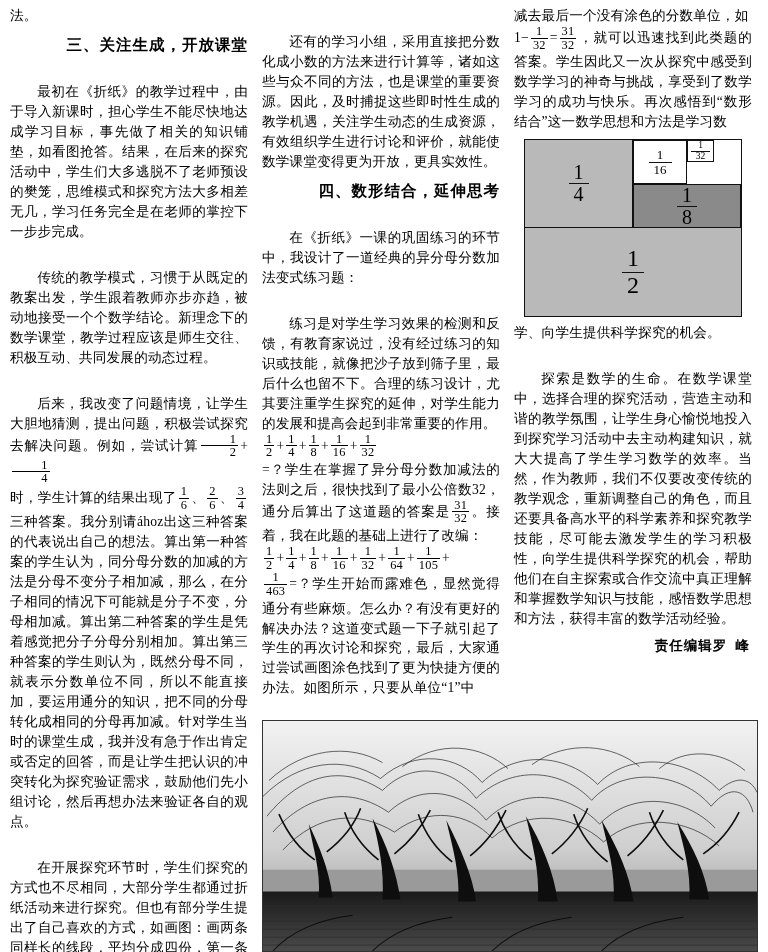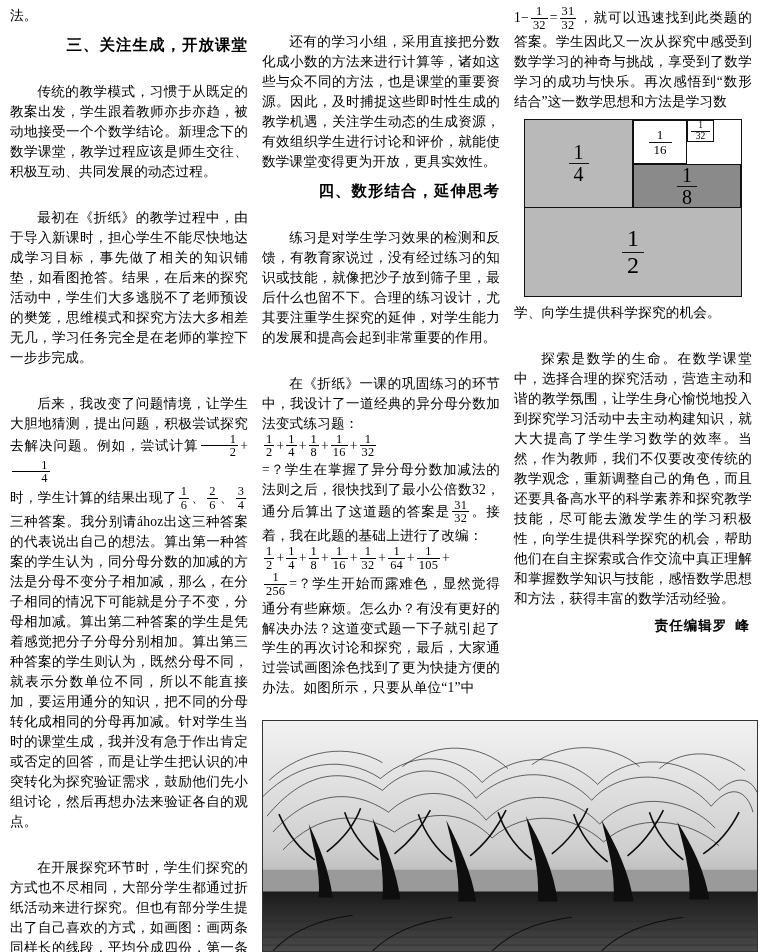--- a/index.html
+++ b/index.html
@@ -176,22 +176,22 @@
 </style>
 </head>
 <body>
 
 <div class="page">
   <div class="columns">
 
     <div class="col">
       <p>法。</p>
       <h2 class="section">三、关注生成，开放课堂</h2>
+      <p class="indent">最初在《折纸》的教学过程中，由于导入新课时，担心学生不能尽快地达成学习目标，事先做了相关的知识铺垫，如看图抢答。结果，在后来的探究活动中，学生们大多逃脱不了老师预设的樊笼，思维模式和探究方法大多相差无几，学习任务完全是在老师的掌控下一步步完成。</p>
       <p class="indent">传统的教学模式，习惯于从既定的教案出发，学生跟着教师亦步亦趋，被动地接受一个个数学结论。新理念下的数学课堂，教学过程应该是师生交往、积极互动、共同发展的动态过程。</p>
-      <p class="indent">最初在《折纸》的教学过程中，由于导入新课时，担心学生不能尽快地达成学习目标，事先做了相关的知识铺垫，如看图抢答。结果，在后来的探究活动中，学生们大多逃脱不了老师预设的樊笼，思维模式和探究方法大多相差无几，学习任务完全是在老师的掌控下一步步完成。</p>
       <p class="indent">
         <span>后来，我改变了问题情境，让学生大胆地猜测，提出问题，积极尝试探究去解决问题。例如，尝试计算</span><span class="inline-math">
             <span class="frac">
               <span class="num">1</span>
               <span class="den">2</span>
             </span>
           </span>+<span class="inline-math">
             <span class="frac">
               <span class="num">1</span>
               <span class="den">4</span>
@@ -215,22 +215,22 @@
               <span class="den">4</span>
             </span>
           </span><span>三种答案。我分别请ához出这三种答案的代表说出自己的想法。算出第一种答案的学生认为，同分母分数的加减的方法是分母不变分子相加减，那么，在分子相同的情况下可能就是分子不变，分母相加减。算出第二种答案的学生是凭着感觉把分子分母分别相加。算出第三种答案的学生则认为，既然分母不同，就表示分数单位不同，所以不能直接加，要运用通分的知识，把不同的分母转化成相同的分母再加减。针对学生当时的课堂生成，我并没有急于作出肯定或否定的回答，而是让学生把认识的冲突转化为探究验证需求，鼓励他们先小组讨论，然后再想办法来验证各自的观点。</span>
       </p>
       <p class="indent">在开展探究环节时，学生们探究的方式也不尽相同，大部分学生都通过折纸活动来进行探究。但也有部分学生提出了自己喜欢的方式，如画图：画两条同样长的线段，平均分成四份，第一条取其中的两份，第二条取其中的一份。</p>
     </div>
 
     <div class="col">
       <p class="indent">还有的学习小组，采用直接把分数化成小数的方法来进行计算等，诸如这些与众不同的方法，也是课堂的重要资源。因此，及时捕捉这些即时性生成的教学机遇，关注学生动态的生成资源，有效组织学生进行讨论和评价，就能使数学课堂变得更为开放，更具实效性。</p>
       <h2 class="section">四、数形结合，延伸思考</h2>
+      <p class="indent">在《折纸》一课的巩固练习的环节中，我设计了一道经典的异分母分数加法变式练习题：</p>
       <p class="indent">练习是对学生学习效果的检测和反馈，有教育家说过，没有经过练习的知识或技能，就像把沙子放到筛子里，最后什么也留不下。合理的练习设计，尤其要注重学生探究的延伸，对学生能力的发展和提高会起到非常重要的作用。</p>
-      <p class="indent">在《折纸》一课的巩固练习的环节中，我设计了一道经典的异分母分数加法变式练习题：</p>
       <p class="math-line">
         <span class="inline-math">
             <span class="frac">
               <span class="num">1</span>
               <span class="den">2</span>
             </span>
           </span>+<span class="inline-math">
             <span class="frac">
               <span class="num">1</span>
               <span class="den">4</span>
@@ -295,27 +295,28 @@
             <span class="frac">
               <span class="num">1</span>
               <span class="den">105</span>
             </span>
           </span>+
       </p>
       <p>
         <span class="inline-math">
             <span class="frac">
               <span class="num">1</span>
-              <span class="den">256</span>
+              <span class="den">463</span>
             </span>
           </span><span>=？学生开始而露难色，显然觉得通分有些麻烦。怎么办？有没有更好的解决办法？这道变式题一下子就引起了学生的再次讨论和探究，最后，大家通过尝试画图涂色找到了更为快捷方便的办法。如图所示，只要从单位“1”中</span>
       </p>
     </div>
 
     <div class="col">
+      <p>减去最后一个没有涂色的分数单位，如</p>
       <p>
         <span>1</span>−<span class="inline-math">
             <span class="frac">
               <span class="num">1</span>
               <span class="den">32</span>
             </span>
           </span><span>=</span><span class="inline-math">
             <span class="frac">
               <span class="num">31</span>
               <span class="den">32</span>

